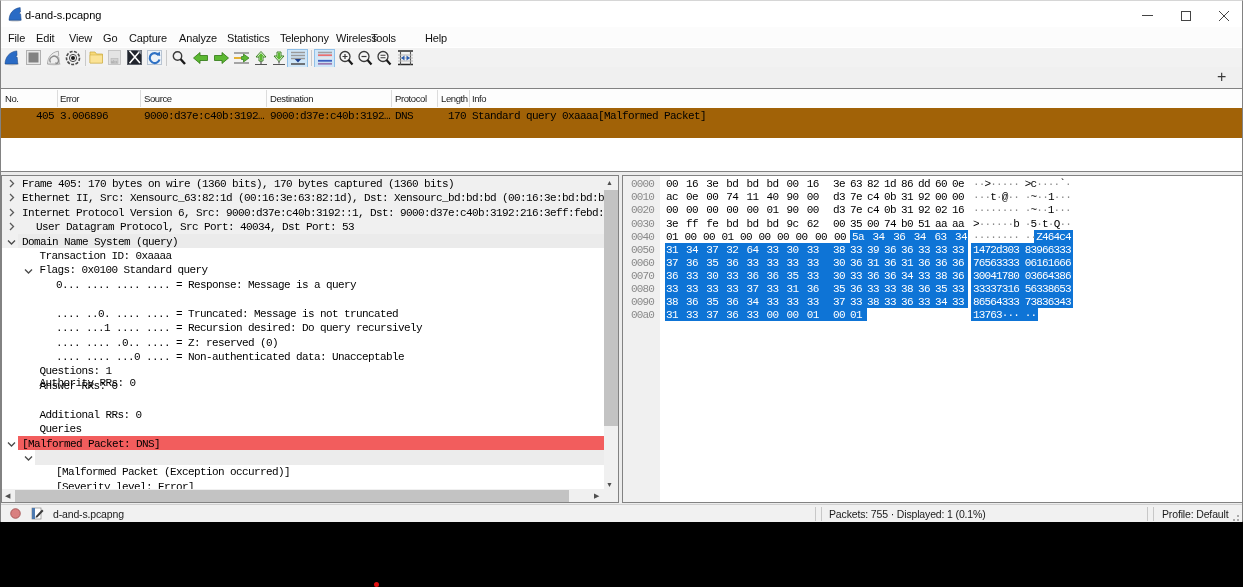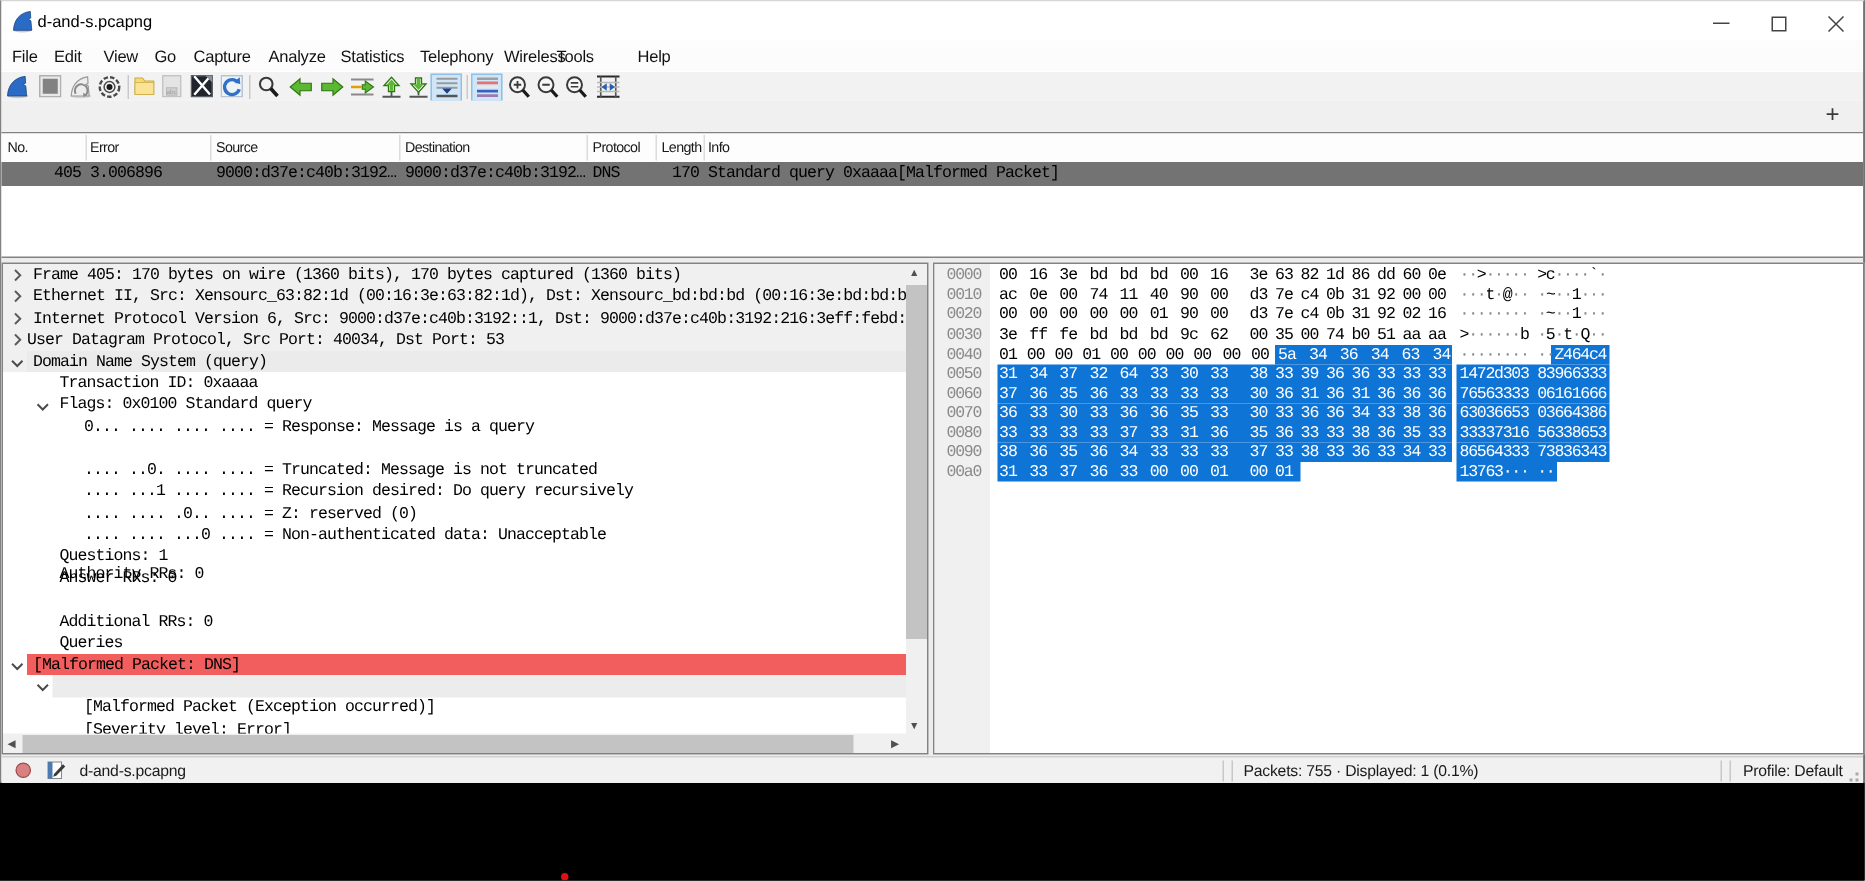--- a/index.html
+++ b/index.html
@@ -24,21 +24,21 @@
 
 #filter { position:absolute; left:0; top:66px; width:1241px; height:21px; background:#f0f0f0; }
 #fbox { position:absolute; left:2px; top:4px; width:1211px; height:16px; background:#fff; border:1px solid #9a9a9a; border-radius:2px; }
 #fgreen { position:absolute; left:20px; top:1px; width:1142px; height:13.5px; background:#aefcaf; }
 #ftext { position:absolute; left:21px; top:2px; font-size:10.5px; letter-spacing:-0.5px; color:#000; }
 
 #plist { position:absolute; left:0; top:87px; width:1241px; height:84px; background:#fff; border-top:1px solid #828282; border-bottom:1px solid #828282; }
 #phead { position:absolute; left:0; top:0; width:1241px; height:19px; background:#fdfdfd; font-size:9.5px; letter-spacing:-0.4px; color:#1a1a1a; }
 #phead span { position:absolute; top:4px; }
 .hsep { position:absolute; top:1px; width:1px; height:17px; background:#dcdcdc; }
-#prow { position:absolute; left:0; top:19px; width:1241px; height:16px; background:#737373; }
+#prow { position:absolute; left:0; top:19px; width:1241px; height:30px; background:#a16207; }
 #prow span { position:absolute; top:1.5px; }
 
 #dpane { position:absolute; left:0; top:174px; width:618px; height:328px; background:#fff; border:1px solid #828282; overflow:hidden; }
 #bpane { position:absolute; left:621px; top:174px; width:621px; height:328px; background:#fff; border:1px solid #828282; overflow:hidden; }
 .dtxt { position:absolute; top:2px; }
 
 .sb { background:#f0f0f0; position:absolute; }
 .sbthumb { background:#c3c3c3; position:absolute; }
 .sbarrow { position:absolute; color:#5a5a5a; font-size:9px; font-family:"Liberation Sans"; }
 
@@ -237,21 +237,21 @@
         <path d="M3,1 L6.5,4.5 L3,8" fill="none" stroke="#5a5a5a" stroke-width="1.3"></path>
       </svg>
       <div class="mono dtxt" style="left:20px;top:16.2px">Ethernet II, Src: Xensourc_63:82:1d (00:16:3e:63:82:1d), Dst: Xensourc_bd:bd:bd (00:16:3e:bd:bd:bd</div>
       <svg class="abs" style="left:5px;top:31.9px" width="9" height="9" viewBox="0 0 9 9">
         <path d="M3,1 L6.5,4.5 L3,8" fill="none" stroke="#5a5a5a" stroke-width="1.3"></path>
       </svg>
       <div class="mono dtxt" style="left:20px;top:30.7px">Internet Protocol Version 6, Src: 9000:d37e:c40b:3192::1, Dst: 9000:d37e:c40b:3192:216:3eff:febd:b</div>
       <svg class="abs" style="left:5px;top:46.3px" width="9" height="9" viewBox="0 0 9 9">
         <path d="M3,1 L6.5,4.5 L3,8" fill="none" stroke="#5a5a5a" stroke-width="1.3"></path>
       </svg>
-      <div class="mono dtxt" style="left:16px;top:45.1px">User Datagram Protocol, Src Port: 40034, Dst Port: 53</div>
+      <div class="mono dtxt" style="left:34px;top:45.1px">User Datagram Protocol, Src Port: 40034, Dst Port: 53</div>
       <div class="abs" style="left:16px;top:57.7px;width:600px;height:14.4px;background:#ebebeb"></div>
       <svg class="abs" style="left:5px;top:61.7px" width="9" height="9" viewBox="0 0 9 9">
         <path d="M1,2.5 L4.5,6 L8,2.5" fill="none" stroke="#4a4a4a" stroke-width="1.3"></path>
       </svg>
       <div class="mono dtxt" style="left:20px;top:59.5px">Domain Name System (query)</div>
       <div class="mono dtxt" style="left:37.6px;top:74.0px">Transaction ID: 0xaaaa</div>
       <svg class="abs" style="left:22px;top:90.6px" width="9" height="9" viewBox="0 0 9 9">
         <path d="M1,2.5 L4.5,6 L8,2.5" fill="none" stroke="#4a4a4a" stroke-width="1.3"></path>
       </svg>
       <div class="mono dtxt" style="left:37.6px;top:88.4px">Flags: 0x0100 Standard query</div>
@@ -323,21 +323,21 @@
       <div class="abs" style="left:348px;top:80.0px;width:102px;height:13.1px;background:#0e74d6"></div>
       <div class="mono" style="position:absolute;left:8px;top:80.6px;color:#8a8a8a;letter-spacing:-0.85px">0060</div>
       <div class="mono" style="position:absolute;left:43px;top:80.6px;color:#fff;word-spacing:2.1px">37 36 35 36 33 33 33 33</div>
       <div class="mono" style="position:absolute;left:210px;top:80.6px;color:#fff;word-spacing:-1px">30 36 31 36 31 36 36 36</div>
       <div class="mono" style="position:absolute;left:350px;top:80.6px;color:#fff;letter-spacing:-0.85px">76563333 06161666</div>
       <div class="abs" style="left:41.5px;top:93.1px;width:303.5px;height:13.1px;background:#0e74d6"></div>
       <div class="abs" style="left:348px;top:93.1px;width:102px;height:13.1px;background:#0e74d6"></div>
       <div class="mono" style="position:absolute;left:8px;top:93.7px;color:#8a8a8a;letter-spacing:-0.85px">0070</div>
       <div class="mono" style="position:absolute;left:43px;top:93.7px;color:#fff;word-spacing:2.1px">36 33 30 33 36 36 35 33</div>
       <div class="mono" style="position:absolute;left:210px;top:93.7px;color:#fff;word-spacing:-1px">30 33 36 36 34 33 38 36</div>
-      <div class="mono" style="position:absolute;left:350px;top:93.7px;color:#fff;letter-spacing:-0.85px">63036653 03664386</div>
+      <div class="mono" style="position:absolute;left:350px;top:93.7px;color:#fff;letter-spacing:-0.85px">30041780 03664386</div>
       <div class="abs" style="left:41.5px;top:106.1px;width:303.5px;height:13.1px;background:#0e74d6"></div>
       <div class="abs" style="left:348px;top:106.1px;width:102px;height:13.1px;background:#0e74d6"></div>
       <div class="mono" style="position:absolute;left:8px;top:106.7px;color:#8a8a8a;letter-spacing:-0.85px">0080</div>
       <div class="mono" style="position:absolute;left:43px;top:106.7px;color:#fff;word-spacing:2.1px">33 33 33 33 37 33 31 36</div>
       <div class="mono" style="position:absolute;left:210px;top:106.7px;color:#fff;word-spacing:-1px">35 36 33 33 38 36 35 33</div>
       <div class="mono" style="position:absolute;left:350px;top:106.7px;color:#fff;letter-spacing:-0.85px">33337316 56338653</div>
       <div class="abs" style="left:41.5px;top:119.2px;width:303.5px;height:13.1px;background:#0e74d6"></div>
       <div class="abs" style="left:348px;top:119.2px;width:102px;height:13.1px;background:#0e74d6"></div>
       <div class="mono" style="position:absolute;left:8px;top:119.8px;color:#8a8a8a;letter-spacing:-0.85px">0090</div>
       <div class="mono" style="position:absolute;left:43px;top:119.8px;color:#fff;word-spacing:2.1px">38 36 35 36 34 33 33 33</div>

